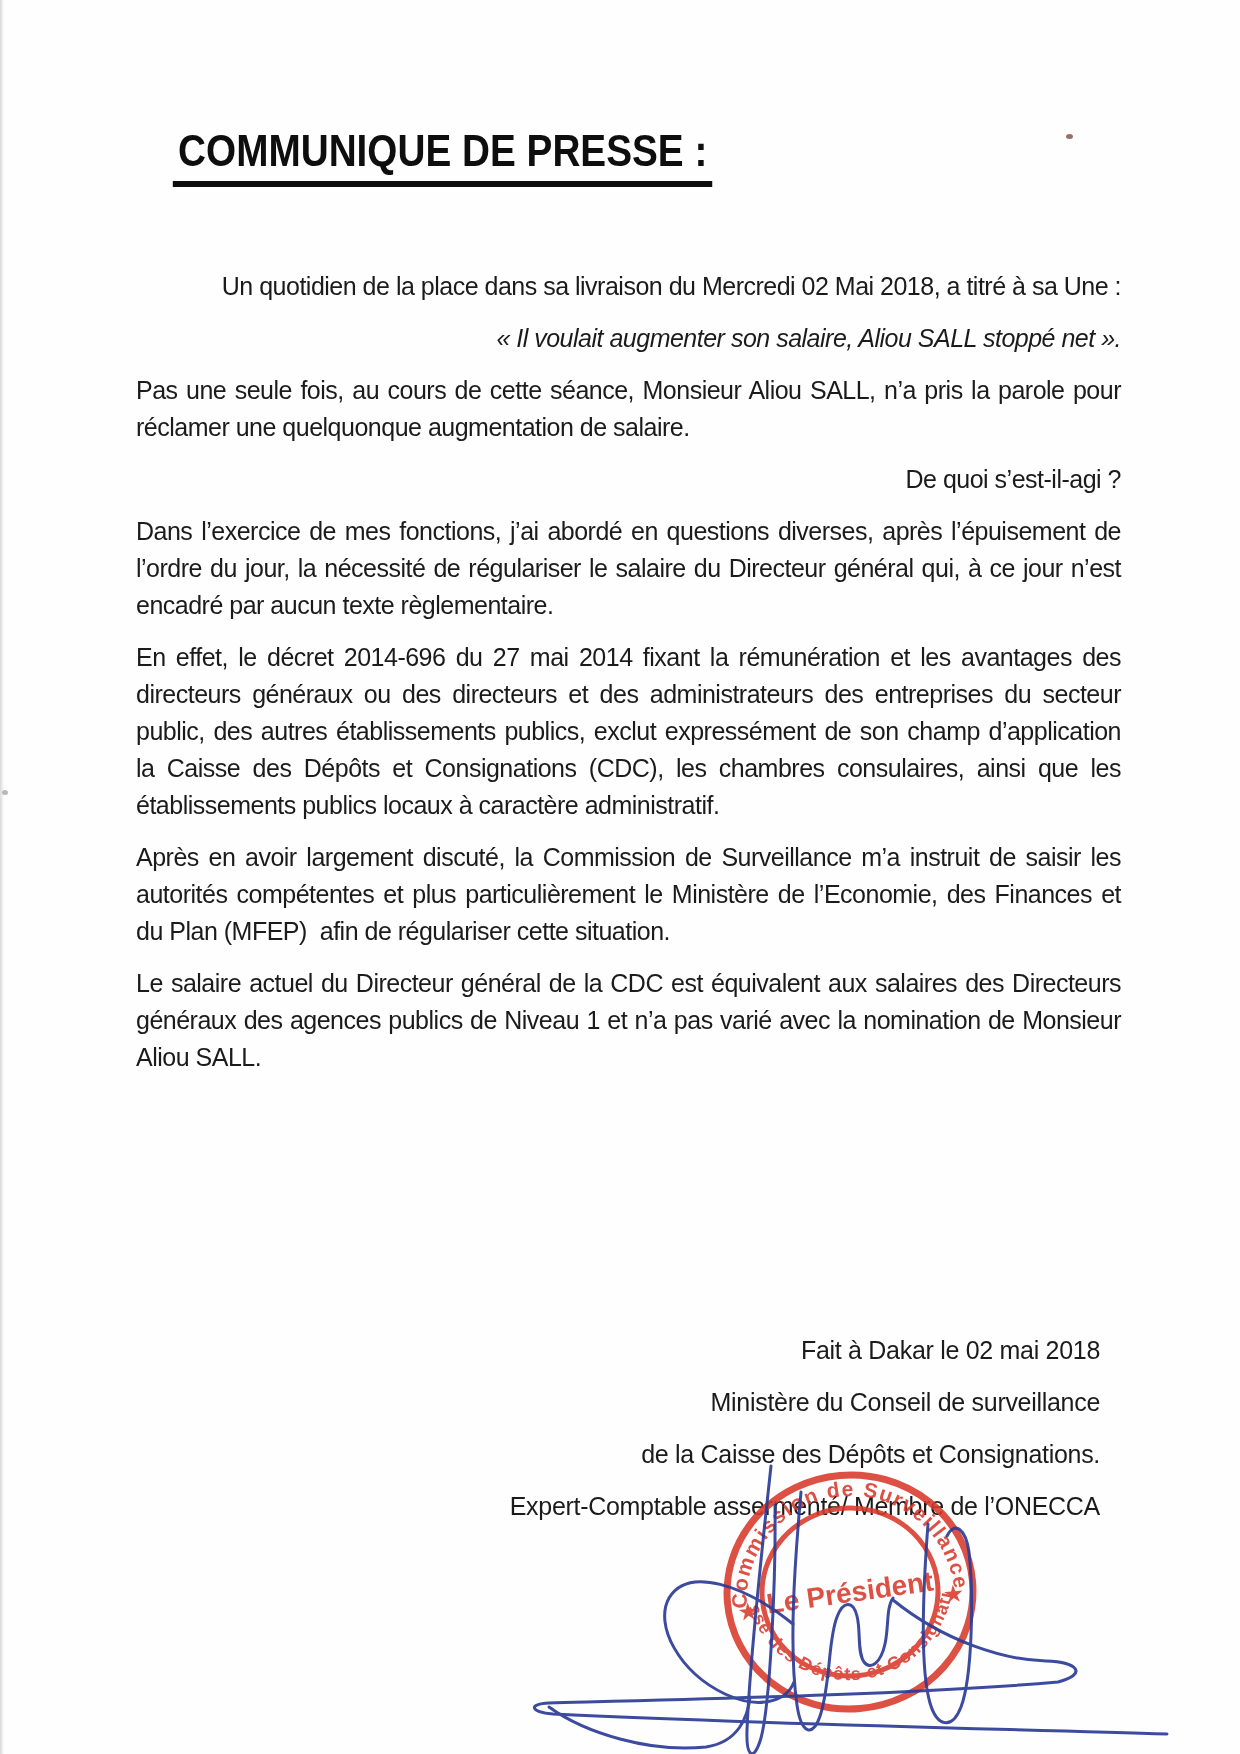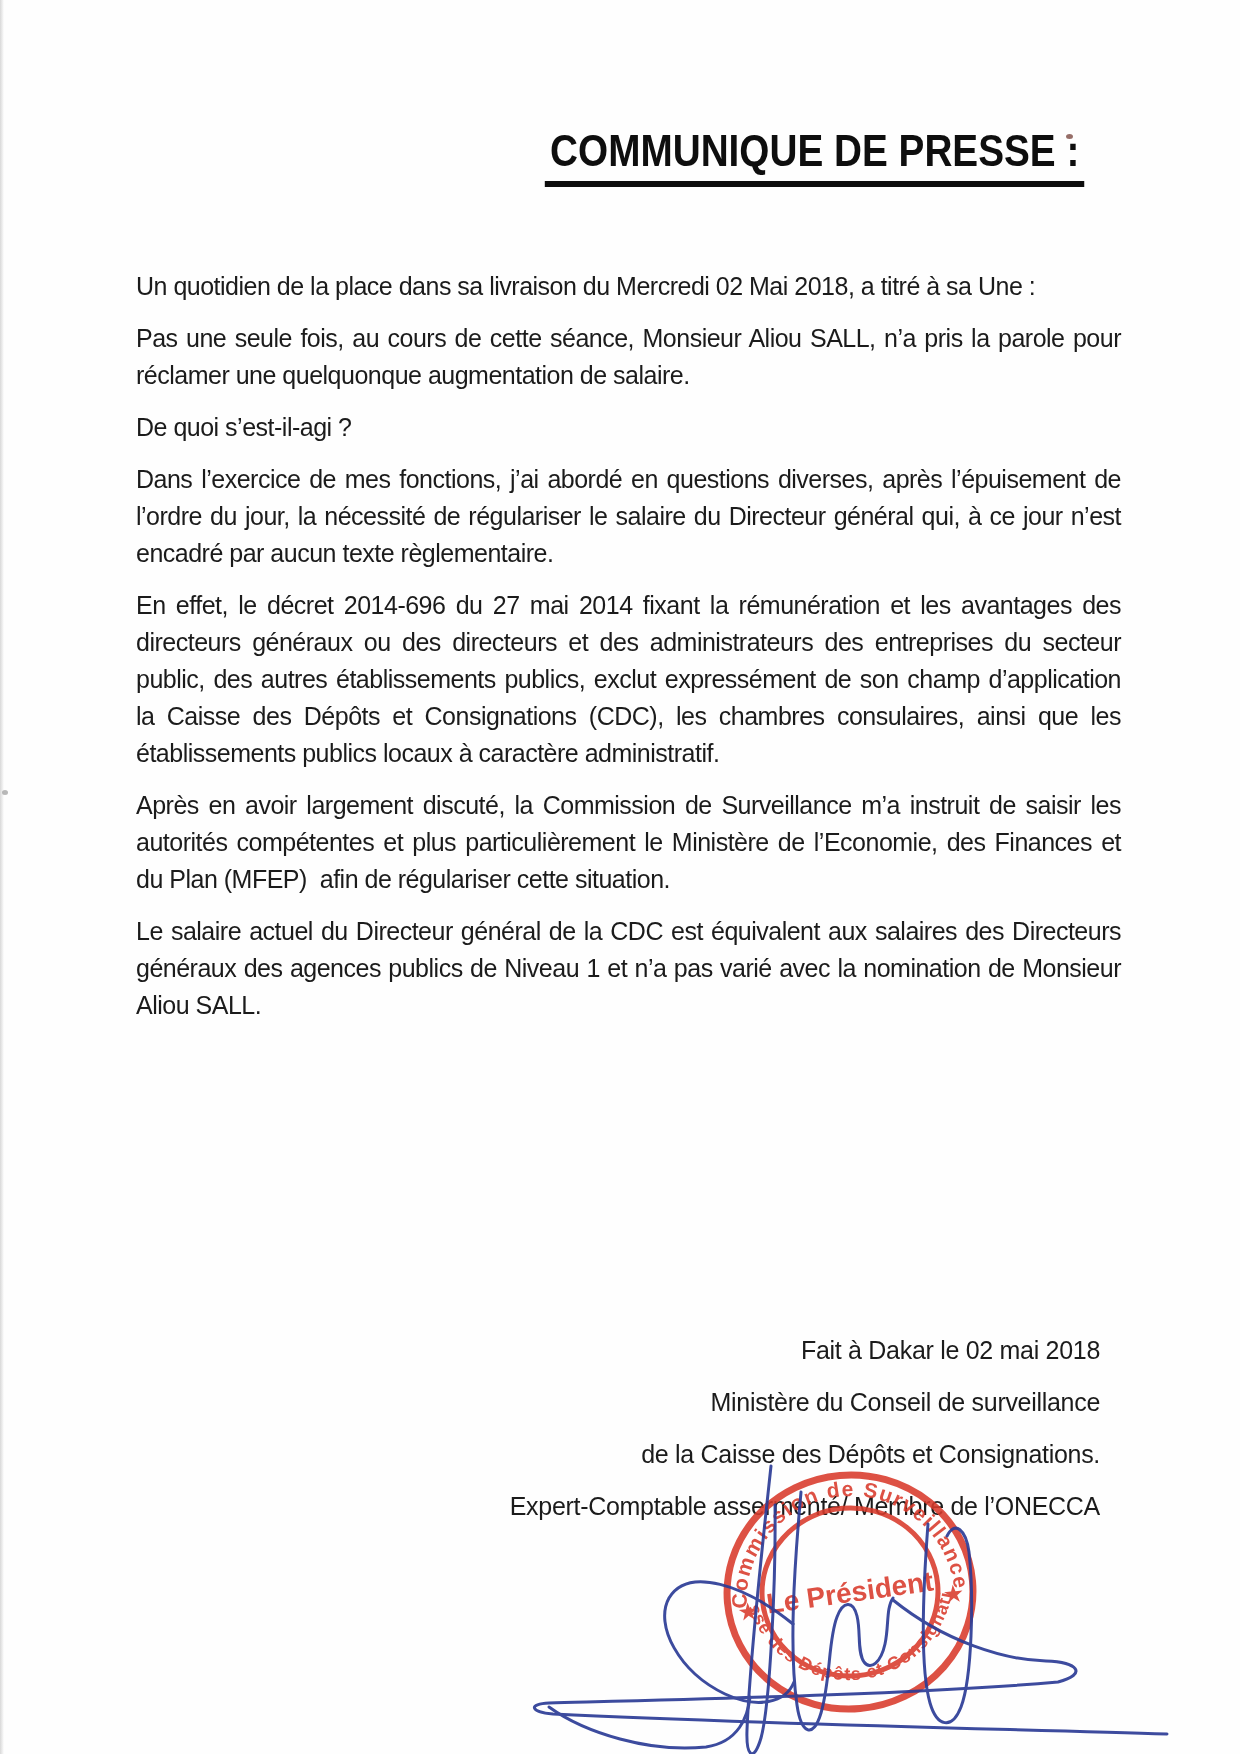--- a/index.html
+++ b/index.html
@@ -13,21 +13,21 @@
     font-family:"Liberation Sans","DejaVu Sans",sans-serif;
     color:#1b1b1b;
   }
   .scan-edge{
     position:absolute;left:0;top:0;width:4px;height:100%;
     background:linear-gradient(90deg,#b9b9b9,rgba(255,255,255,0));
     opacity:.55;
   }
   .title-wrap{
     position:absolute;top:127px;left:136px;width:985px;
-    text-align:right;
+    text-align:left;
   }
   .doc-title{
     display:inline-block;
     margin:0;
     font-size:44px;line-height:1.08;
     font-weight:bold;
     letter-spacing:0px;
     color:#0e0e0e;
     border-bottom:6px solid #0d0d0d;
     padding:0 6px 6px 6px;
@@ -39,21 +39,21 @@
     position:absolute;top:268px;left:136px;width:985px;
   }
   .body-text p{
     margin:0 0 15px 0;
     font-size:25px;
     line-height:37px;
     letter-spacing:-0.5px;
     text-align:justify;
     color:#1b1b1b;
   }
-  .body-text p.single{white-space:nowrap;text-align:left;}
+  .body-text p.single{white-space:nowrap;text-align:right;}
   .body-text p.italic{font-style:italic;}
   .closing{
     position:absolute;top:1332px;left:140px;width:985px;
     box-sizing:border-box;
     padding-right:25px;
     text-align:right;
     font-size:25px;line-height:37px;letter-spacing:-0.3px;
   }
   .closing .line{margin:0 0 15px 0;white-space:nowrap;}
   .closing .name{
@@ -78,20 +78,21 @@
   <div class="scan-edge"></div>
   <div class="speck a"></div>
   <div class="speck b"></div>
 
   <div class="title-wrap">
     <h1 class="doc-title">COMMUNIQUE DE PRESSE :</h1>
   </div>
 
   <div class="body-text">
     <p class="single">Un quotidien de la place dans sa livraison du Mercredi 02 Mai 2018, a titré à sa Une :</p>
+    <p class="single italic">« Il voulait augmenter son salaire, Aliou SALL stoppé net ».</p>
     <p>Pas une seule fois, au cours de cette séance, Monsieur Aliou SALL, n’a pris la parole pour réclamer une quelquonque augmentation de salaire.</p>
     <p class="single">De quoi s’est-il-agi ?</p>
     <p>Dans l’exercice de mes fonctions, j’ai abordé en questions diverses, après l’épuisement de l’ordre du jour, la nécessité de régulariser le salaire du Directeur général qui, à ce jour n’est encadré par aucun texte règlementaire.</p>
     <p>En effet, le décret 2014-696 du 27 mai 2014 fixant la rémunération et les avantages des directeurs généraux ou des directeurs et des administrateurs des entreprises du secteur public, des autres établissements publics, exclut expressément de son champ d’application la Caisse des Dépôts et Consignations (CDC), les chambres consulaires, ainsi que les établissements publics locaux à caractère administratif.</p>
     <p>Après en avoir largement discuté, la Commission de Surveillance m’a instruit de saisir les autorités compétentes et plus particulièrement le Ministère de l’Economie, des Finances et du Plan (MFEP)&nbsp; afin de régulariser cette situation.</p>
     <p>Le salaire actuel du Directeur général de la CDC est équivalent aux salaires des Directeurs généraux des agences publics de Niveau 1 et n’a pas varié avec la nomination de Monsieur Aliou SALL.</p>
   </div>
 
   <div class="closing">
     <div class="line">Fait à Dakar le 02 mai 2018</div>

